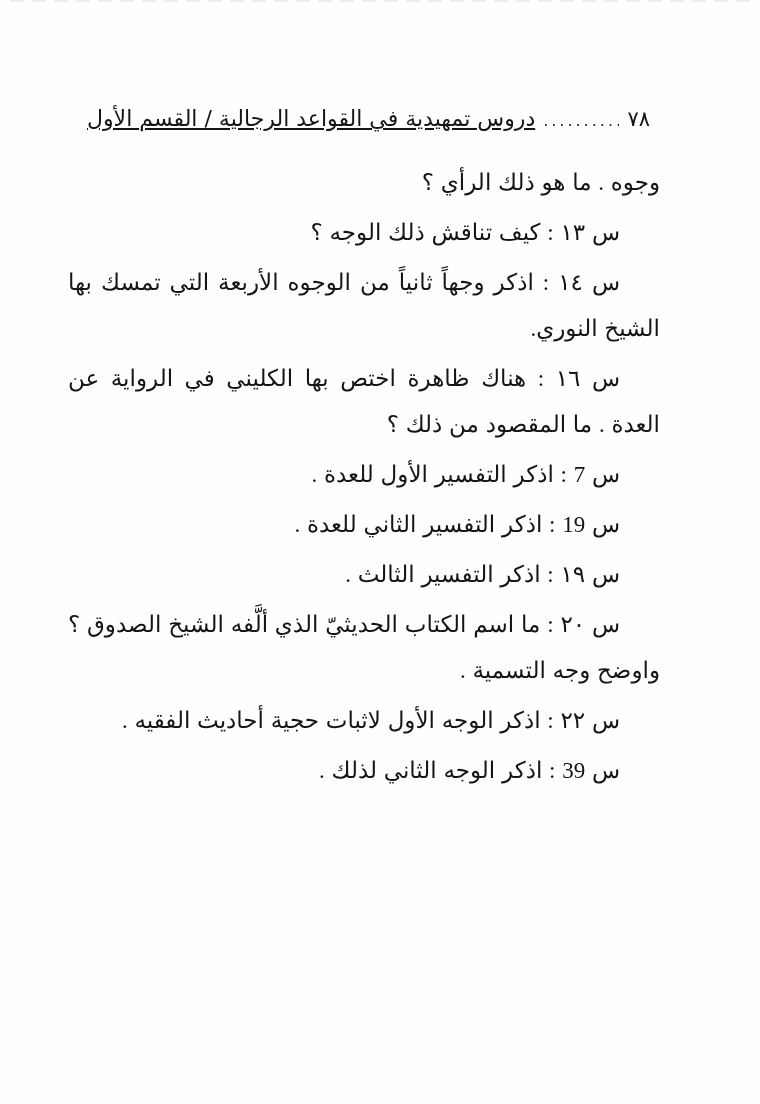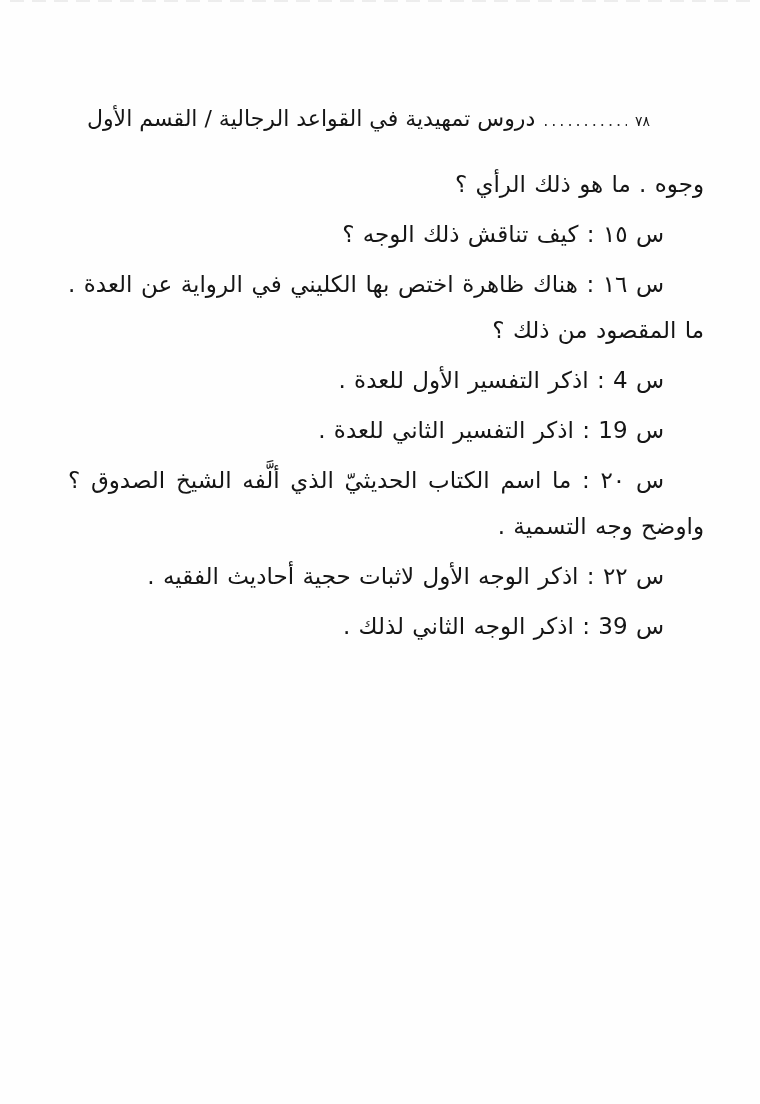--- a/index.html
+++ b/index.html
@@ -30,41 +30,43 @@
   .header {
     display: flex;
     align-items: baseline;
     margin: 0 110px 0 87px;
     padding-top: 96px;
     font-size: 22px;
     line-height: 45px;
     white-space: nowrap;
   }
   .header .page-number {
-    font-size: 14px;
+    font-size: 21px;
     letter-spacing: 1px;
   }
   .header .leader {
     flex: 1 1 auto;
     overflow: hidden;
     font-size: 16px;
     letter-spacing: 3px;
     color: #2a2a2a;
     margin: 0 8px;
     direction: ltr;
     text-align: center;
   }
   .header .title {
     font-size: 22px;
     letter-spacing: 0;
+    text-decoration: underline;
   }
   main.questions {
-    margin: 17px 56px 0 68px;
+    margin: 17px 100px 0 68px;
     text-align: justify;
     text-justify: inter-word;
+    font-family: Liberation Serif, serif;
   }
   main.questions p {
     margin: 0 0 4px 0;
     font-size: 23px;
     line-height: 46px;
     word-spacing: 1px;
   }
   main.questions p.indented {
     text-indent: 40px;
   }
@@ -77,22 +79,24 @@
   <div class="scan-artifact"></div>
 
   <div class="header">
     <span class="page-number">٧٨</span>
     <span class="leader">............................</span>
     <span class="title">دروس تمهيدية في القواعد الرجالية / القسم الأول</span>
   </div>
 
   <main class="questions">
       <p>وجوه . ما هو ذلك الرأي ؟</p>
-      <p class="indented">س ١٥ : كيف تناقش ذلك الوجه ؟</p>
+      <p class="indented">س ١٣ : كيف تناقش ذلك الوجه ؟</p>
+      <p class="indented">س ١٤ : اذكر وجهاً ثانياً من الوجوه الأربعة التي تمسك بها الشيخ النوري.</p>
       <p class="indented">س ١٦ : هناك ظاهرة اختص بها الكليني في الرواية عن العدة . ما المقصود من ذلك ؟</p>
-      <p class="indented">س 4 : اذكر التفسير الأول للعدة .</p>
+      <p class="indented">س 7 : اذكر التفسير الأول للعدة .</p>
       <p class="indented">س 19 : اذكر التفسير الثاني للعدة .</p>
+      <p class="indented">س ١٩ : اذكر التفسير الثالث .</p>
       <p class="indented">س ٢٠ : ما اسم الكتاب الحديثيّ الذي ألَّفه الشيخ الصدوق ؟ واوضح وجه التسمية .</p>
       <p class="indented">س ٢٢ : اذكر الوجه الأول لاثبات حجية أحاديث الفقيه .</p>
       <p class="indented">س 39 : اذكر الوجه الثاني لذلك .</p>
     </main>
 
 </div>
 
 </body></html>

